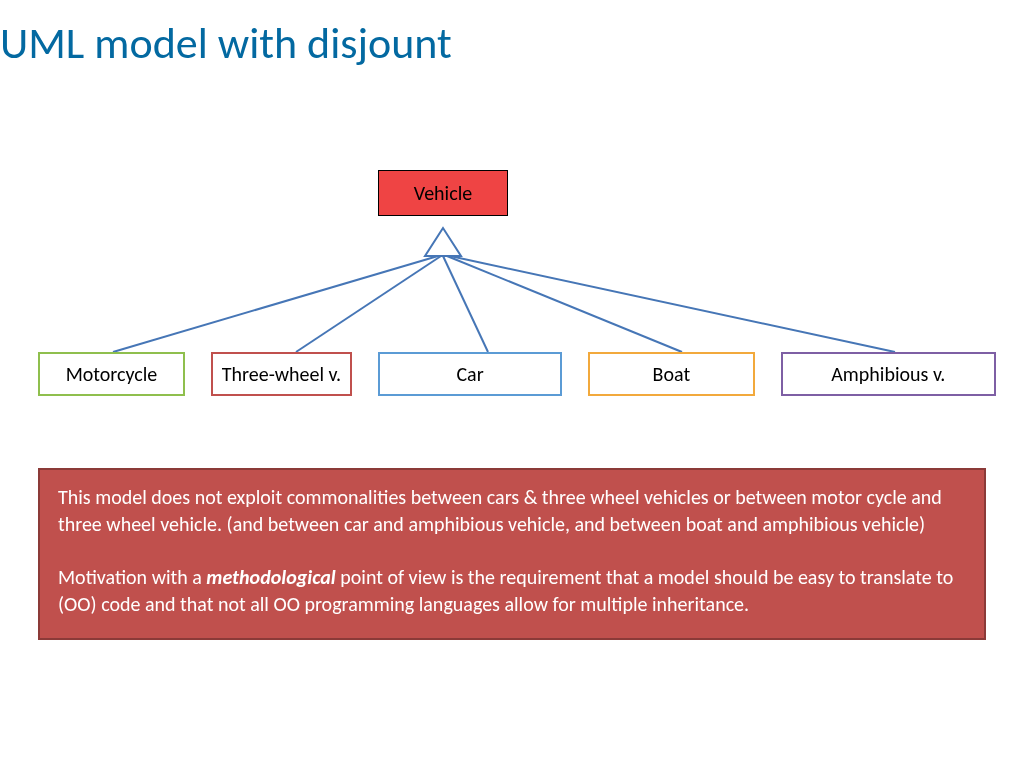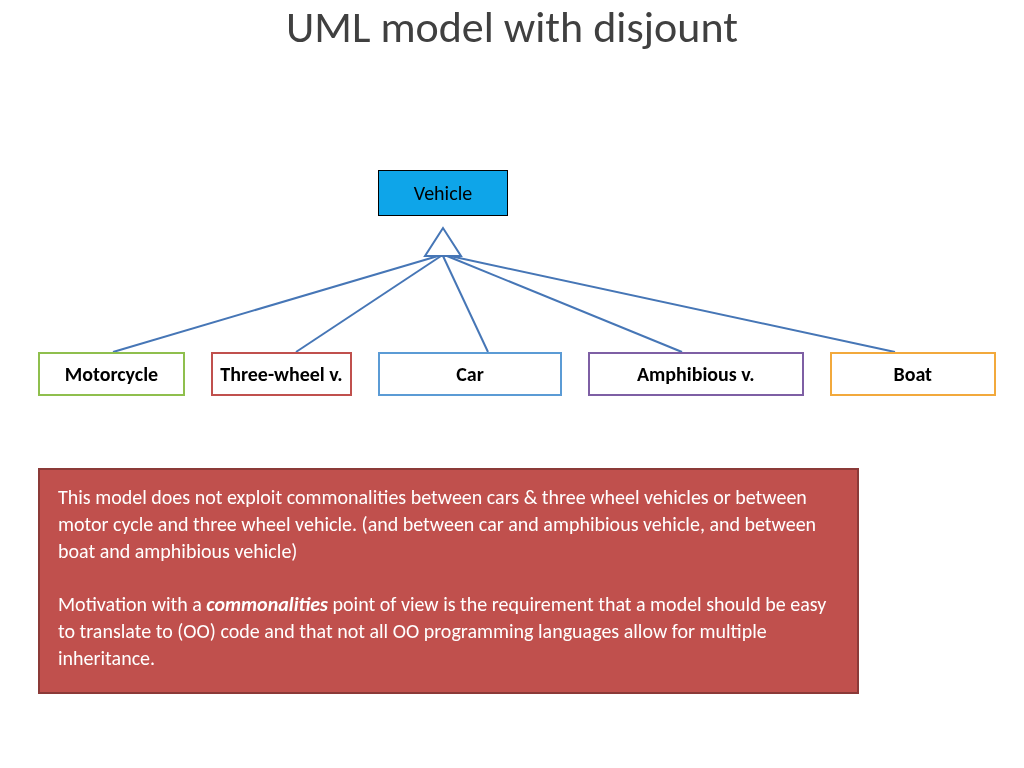--- a/index.html
+++ b/index.html
@@ -5,56 +5,54 @@
   * { box-sizing: border-box; margin: 0; padding: 0; }
   body {
     width: 1024px;
     height: 768px;
     background: #fff;
     font-family: Calibri, "Segoe UI", Arial, sans-serif;
     position: relative;
     overflow: hidden;
   }
   .title {
-    text-align: center;
     font-size: 44px;
     font-weight: 400;
-    color: #404040;
-    padding-top: 2px;
+    color: #0369a1;
+    padding-top: 18px;
     line-height: 1.15;
   }
   .diagram {
     position: absolute;
     top: 170px;
     left: 0;
     width: 1024px;
     height: 260px;
   }
   .parent-box {
     position: absolute;
     top: 0;
     left: 378px;
     width: 130px;
     height: 46px;
     border: 1.5px solid #000;
-    background: #0ea5e9;
+    background: #ef4444;
     display: flex;
     align-items: center;
     justify-content: center;
     font-size: 20px;
     color: #000;
   }
   .child-row {
     position: absolute;
     top: 182px;
     left: 38px;
     right: 28px;
     display: flex;
     gap: 26px;
-    font-weight: bold;
   }
   .child-box {
     height: 44px;
     display: flex;
     align-items: center;
     justify-content: center;
     font-size: 20px;
     color: #000;
     background: #fff;
     border: 2.5px solid;
@@ -67,21 +65,21 @@
   .connectors {
     position: absolute;
     top: 0; left: 0;
     width: 1024px; height: 260px;
     pointer-events: none;
   }
   .note-box {
     position: absolute;
     left: 38px;
     top: 468px;
-    width: 821px;
+    width: 948px;
     background: #c0504d;
     border: 2px solid #8b3a38;
     color: #fff;
     font-size: 20px;
     line-height: 1.35;
     padding: 14px 18px 20px 18px;
   }
   .note-box p { margin-bottom: 0; }
   .note-box .spacer { height: 26px; }
   .emph { font-style: italic; font-weight: 700; }
@@ -112,28 +110,28 @@
   <div class="child-row">
     <div class="child-box c0">
       <span>Motorcycle</span>
     </div>
     <div class="child-box c1">
       <span>Three-wheel v.</span>
     </div>
     <div class="child-box c2">
       <span>Car</span>
     </div>
+    <div class="child-box c4">
+      <span>Boat</span>
+    </div>
     <div class="child-box c3">
       <span>Amphibious v.</span>
-    </div>
-    <div class="child-box c4">
-      <span>Boat</span>
     </div>
   </div>
 </div>
 
 <div class="note-box">
   <p>This model does not exploit commonalities between cars &amp; three wheel vehicles or between motor cycle and three wheel vehicle. (and between car and amphibious vehicle, and between boat and amphibious vehicle)</p>
   <div class="spacer"></div>
   <p>
-    <span>Motivation with a </span><span class="emph">commonalities</span><span> point of view is the requirement that a model should be easy to translate to (OO) code and that not all OO programming languages allow for multiple inheritance.</span>
+    <span>Motivation with a </span><span class="emph">methodological</span><span> point of view is the requirement that a model should be easy to translate to (OO) code and that not all OO programming languages allow for multiple inheritance.</span>
   </p>
 </div>
 
 </body></html>

